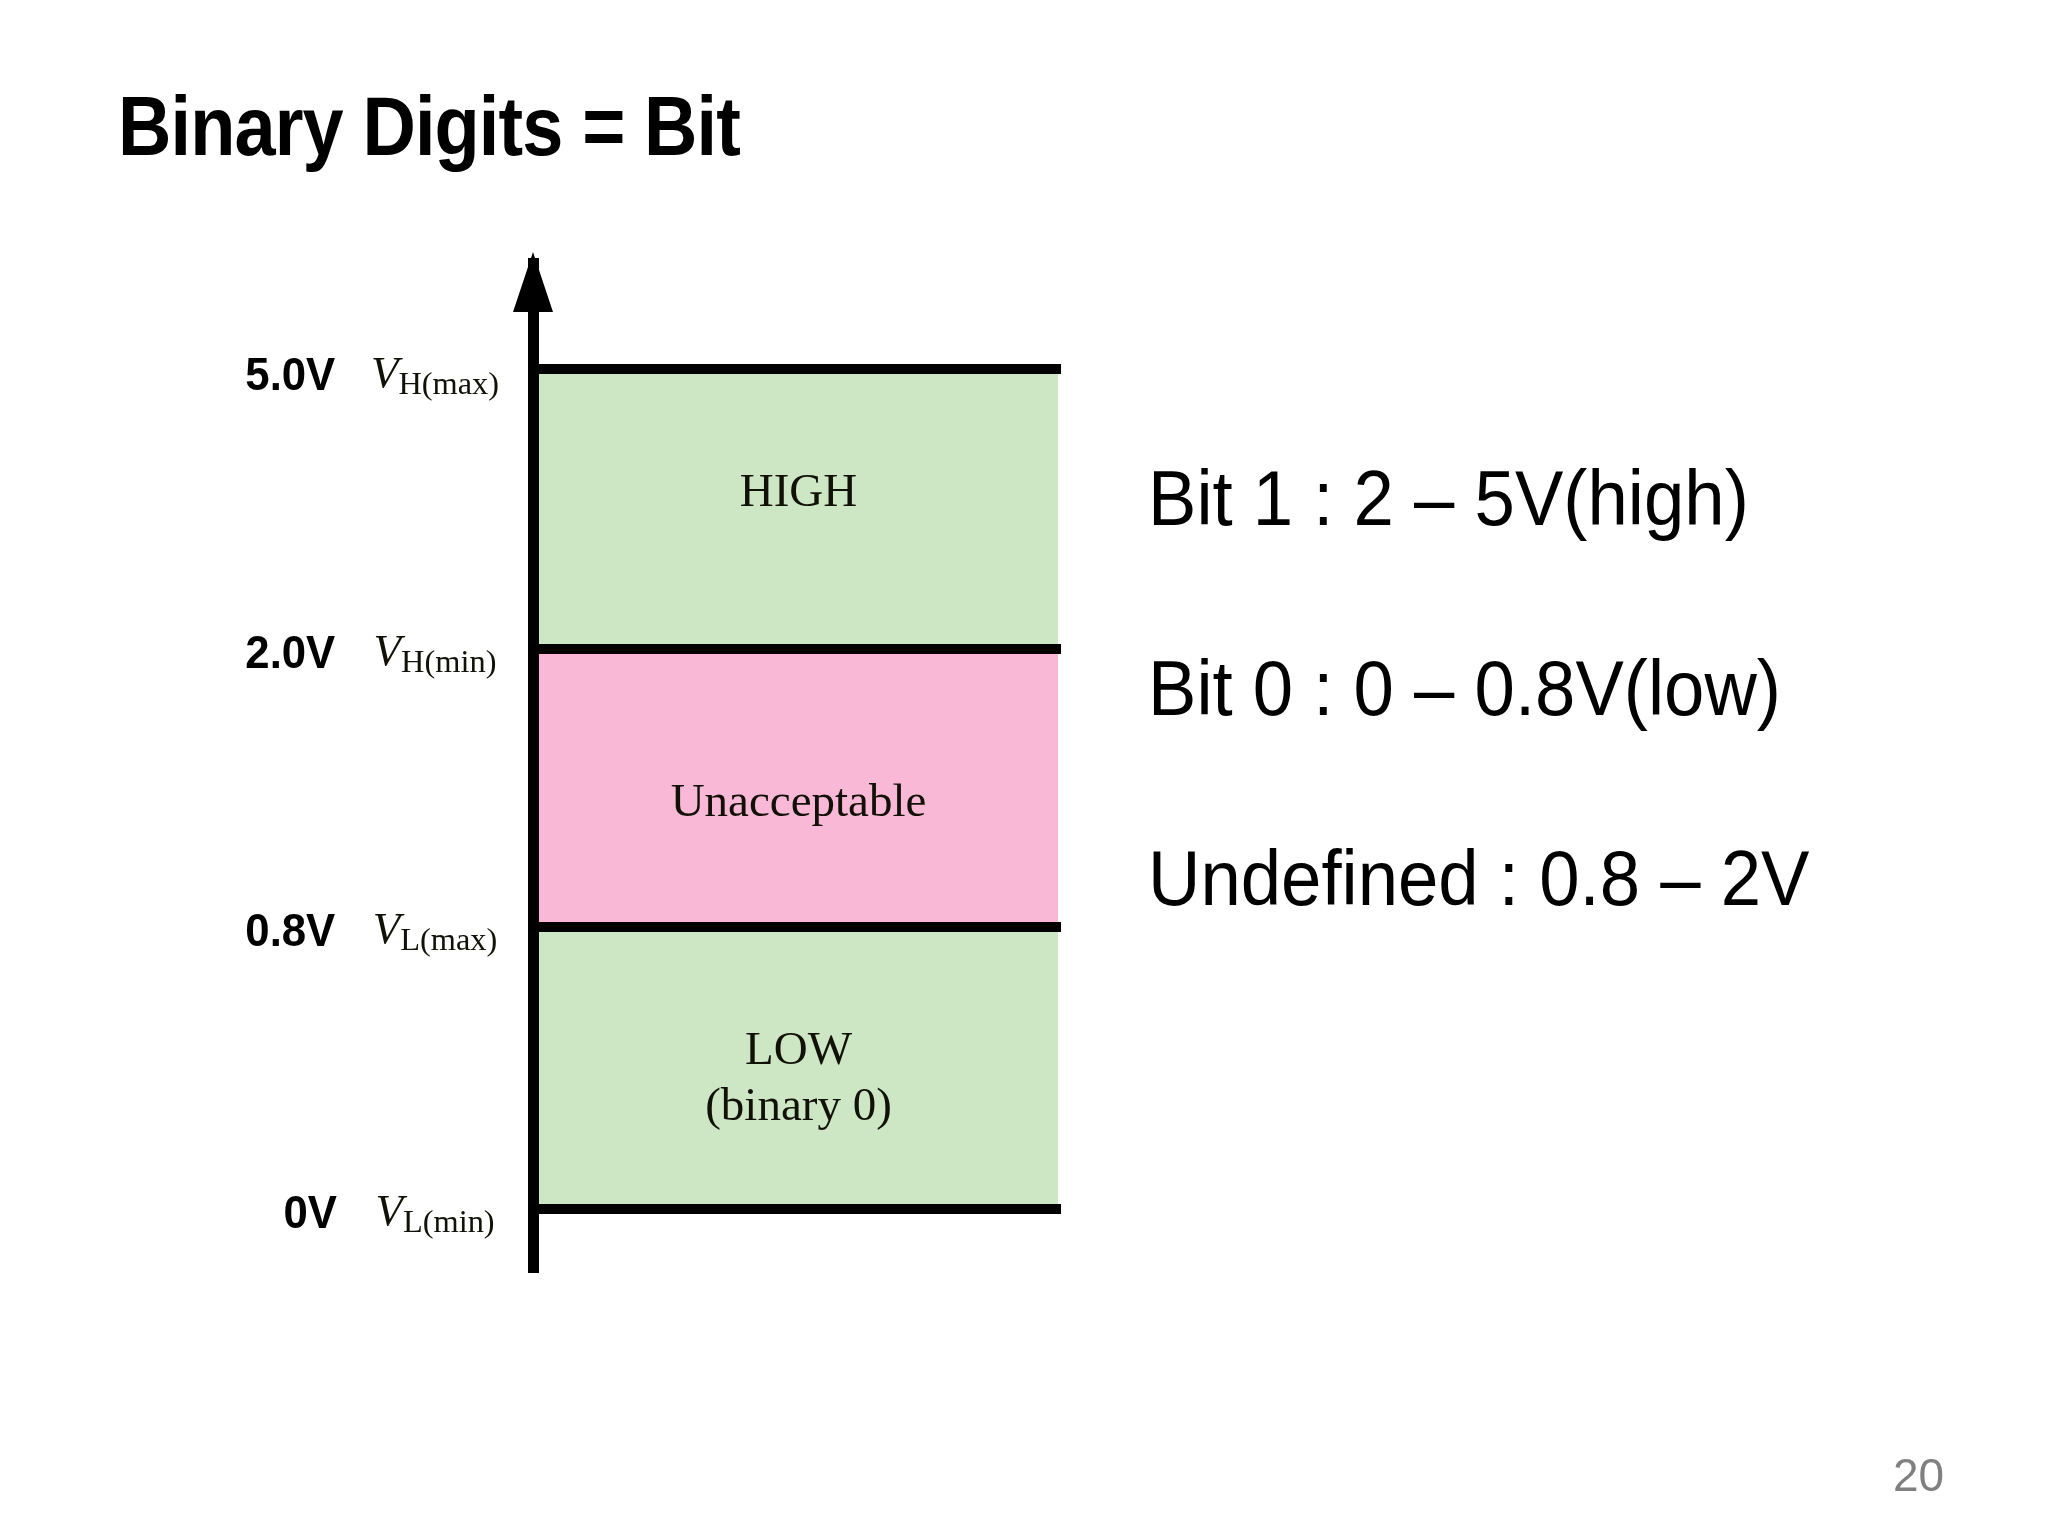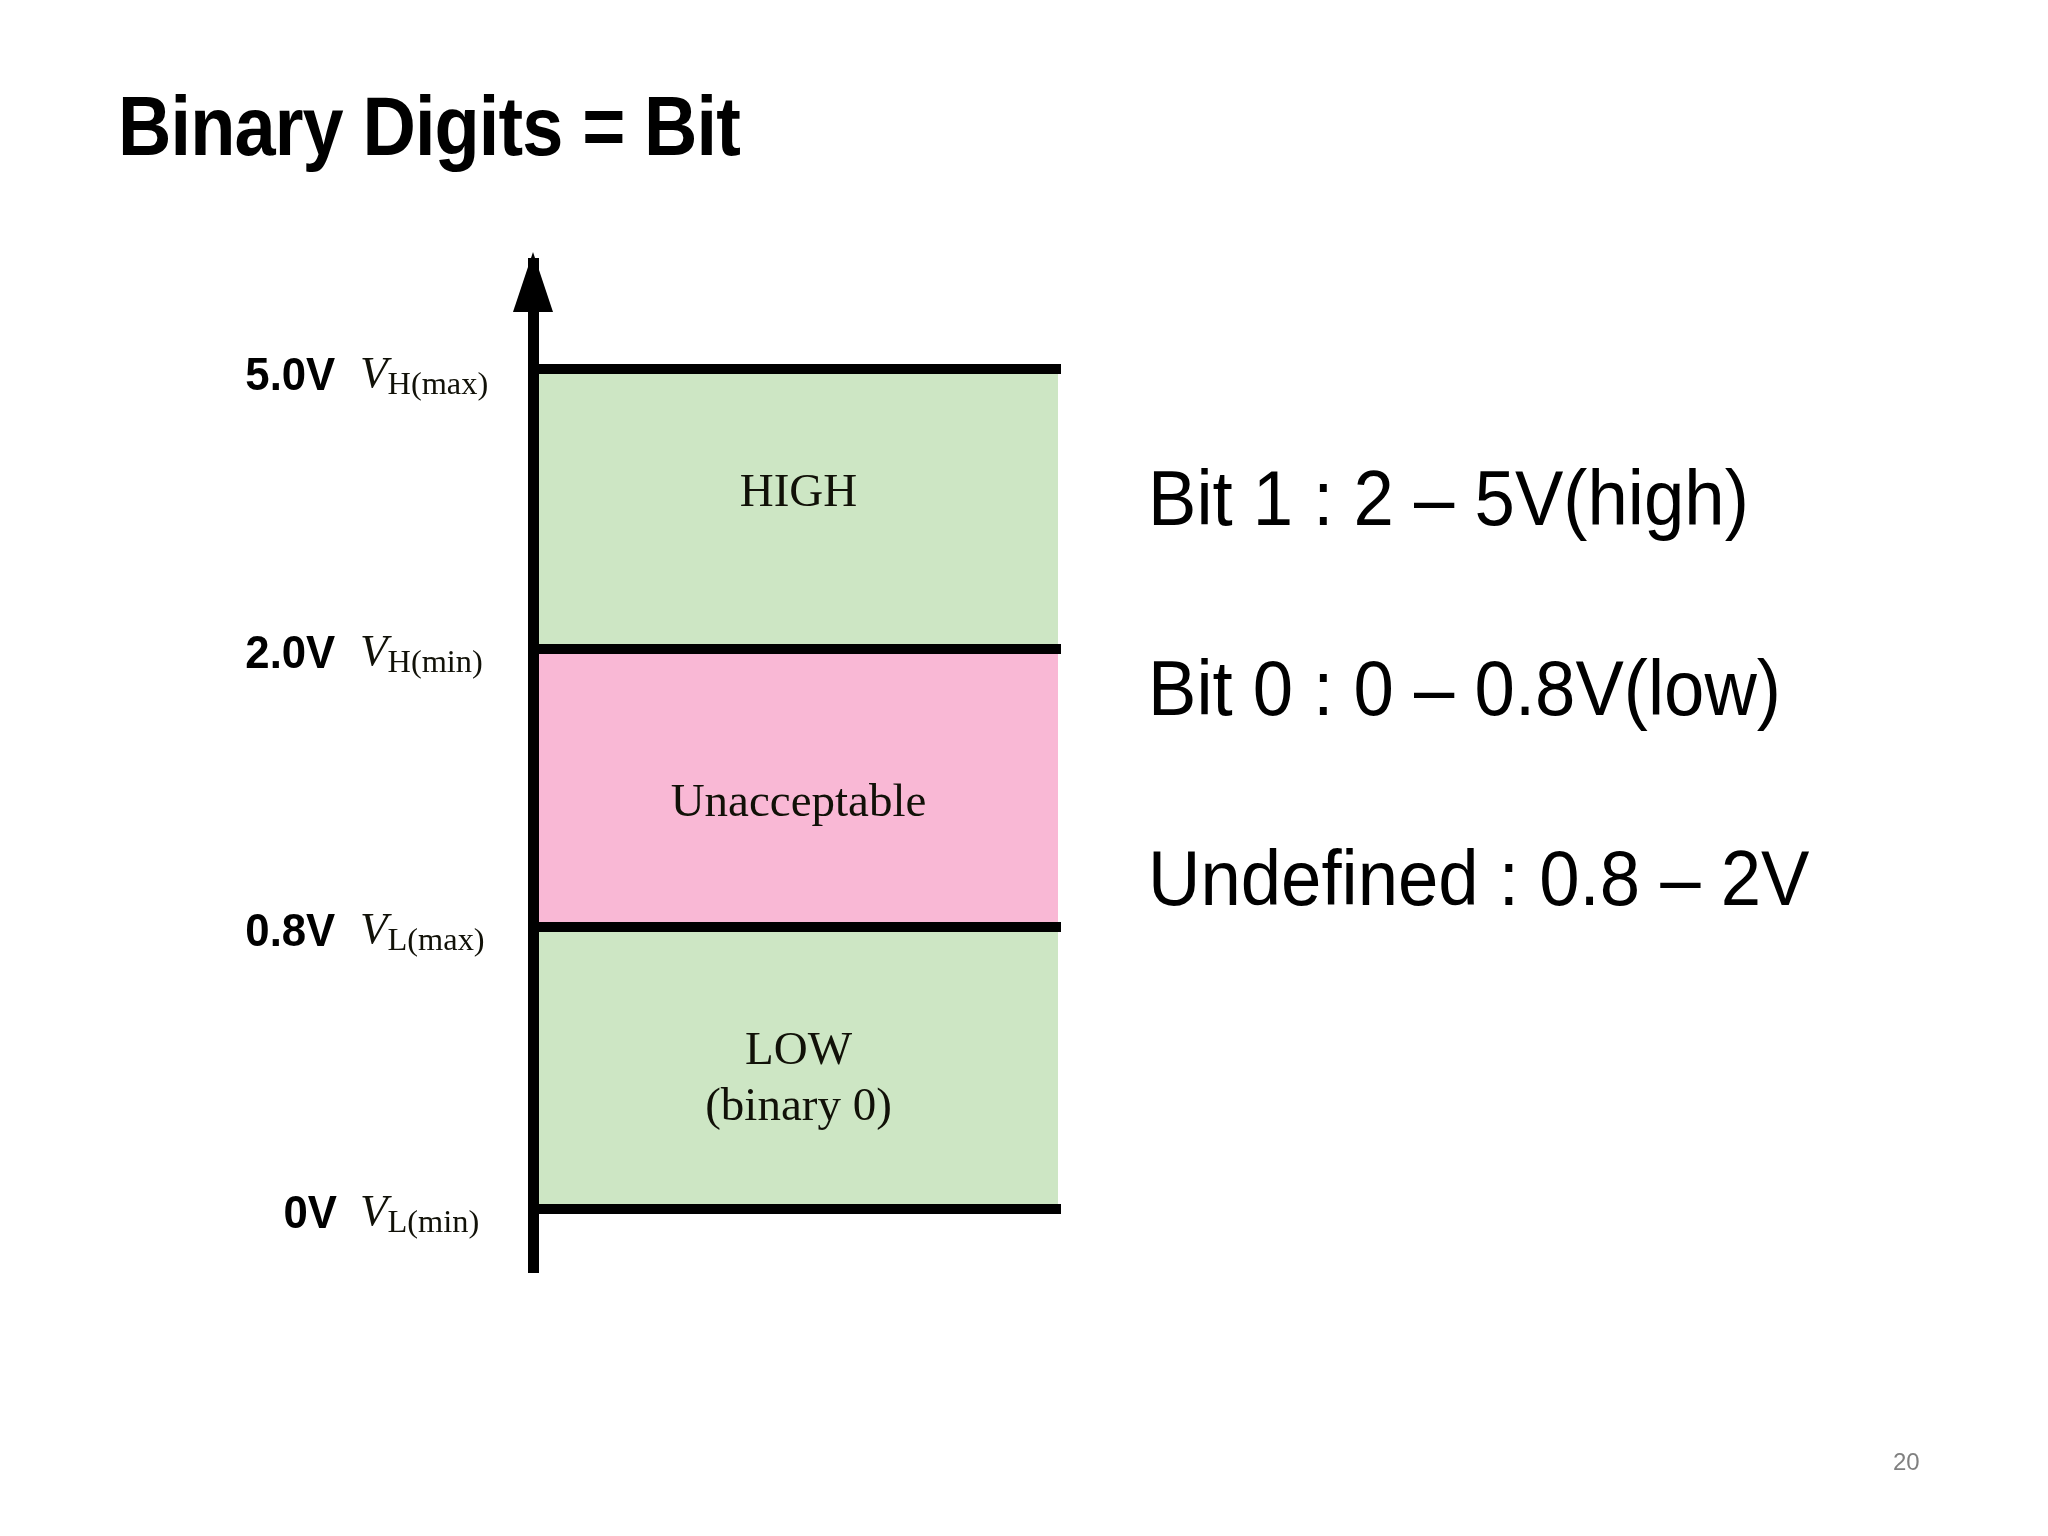--- a/index.html
+++ b/index.html
@@ -127,21 +127,21 @@
     font-size: 46px;
     color: #000000;
     transform: scaleX(0.95);
   }
   .tick-sym {
     font-family: "Liberation Serif", serif;
     font-size: 45px;
     color: #111108;
     margin-left: 22px;
     width: 150px;
-    text-align: left;
+    text-align: center;
     white-space: nowrap;
   }
   .tick-sym i {
     font-style: italic;
   }
   .tick-sym sub {
     font-size: 0.72em;
     font-style: normal;
     vertical-align: -0.22em;
   }
@@ -170,21 +170,21 @@
   }
   .bullet-gap-1 { margin-top: 104px; }
   .bullet-gap-2 { margin-top: 104px; }
 
   
   #page-number {
     position: absolute;
     left: 1893px;
     top: 1448px;
     font-family: "Liberation Sans", sans-serif;
-    font-size: 24px;
+    font-size: 46px;
     color: #808080;
   }
 </style>
 </head>
 <body>
 
 <div id="slide-title">Binary Digits = Bit</div>
 
 <div id="voltage-diagram">
 

